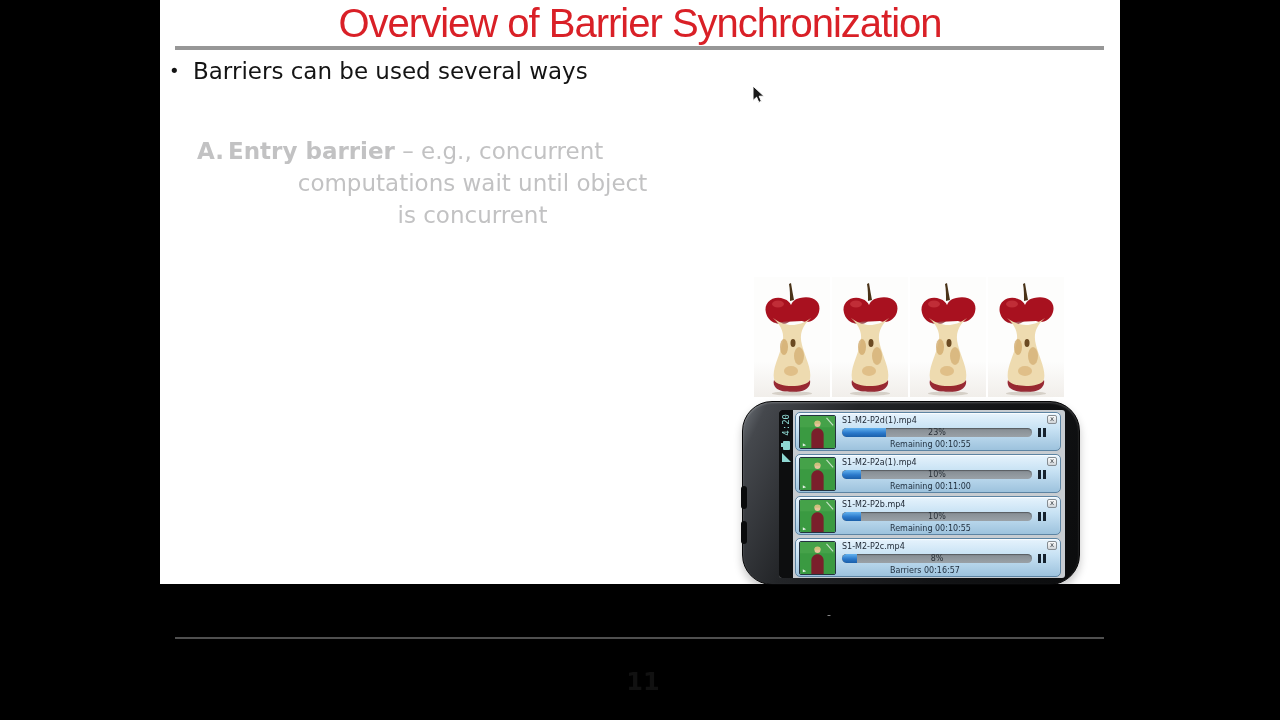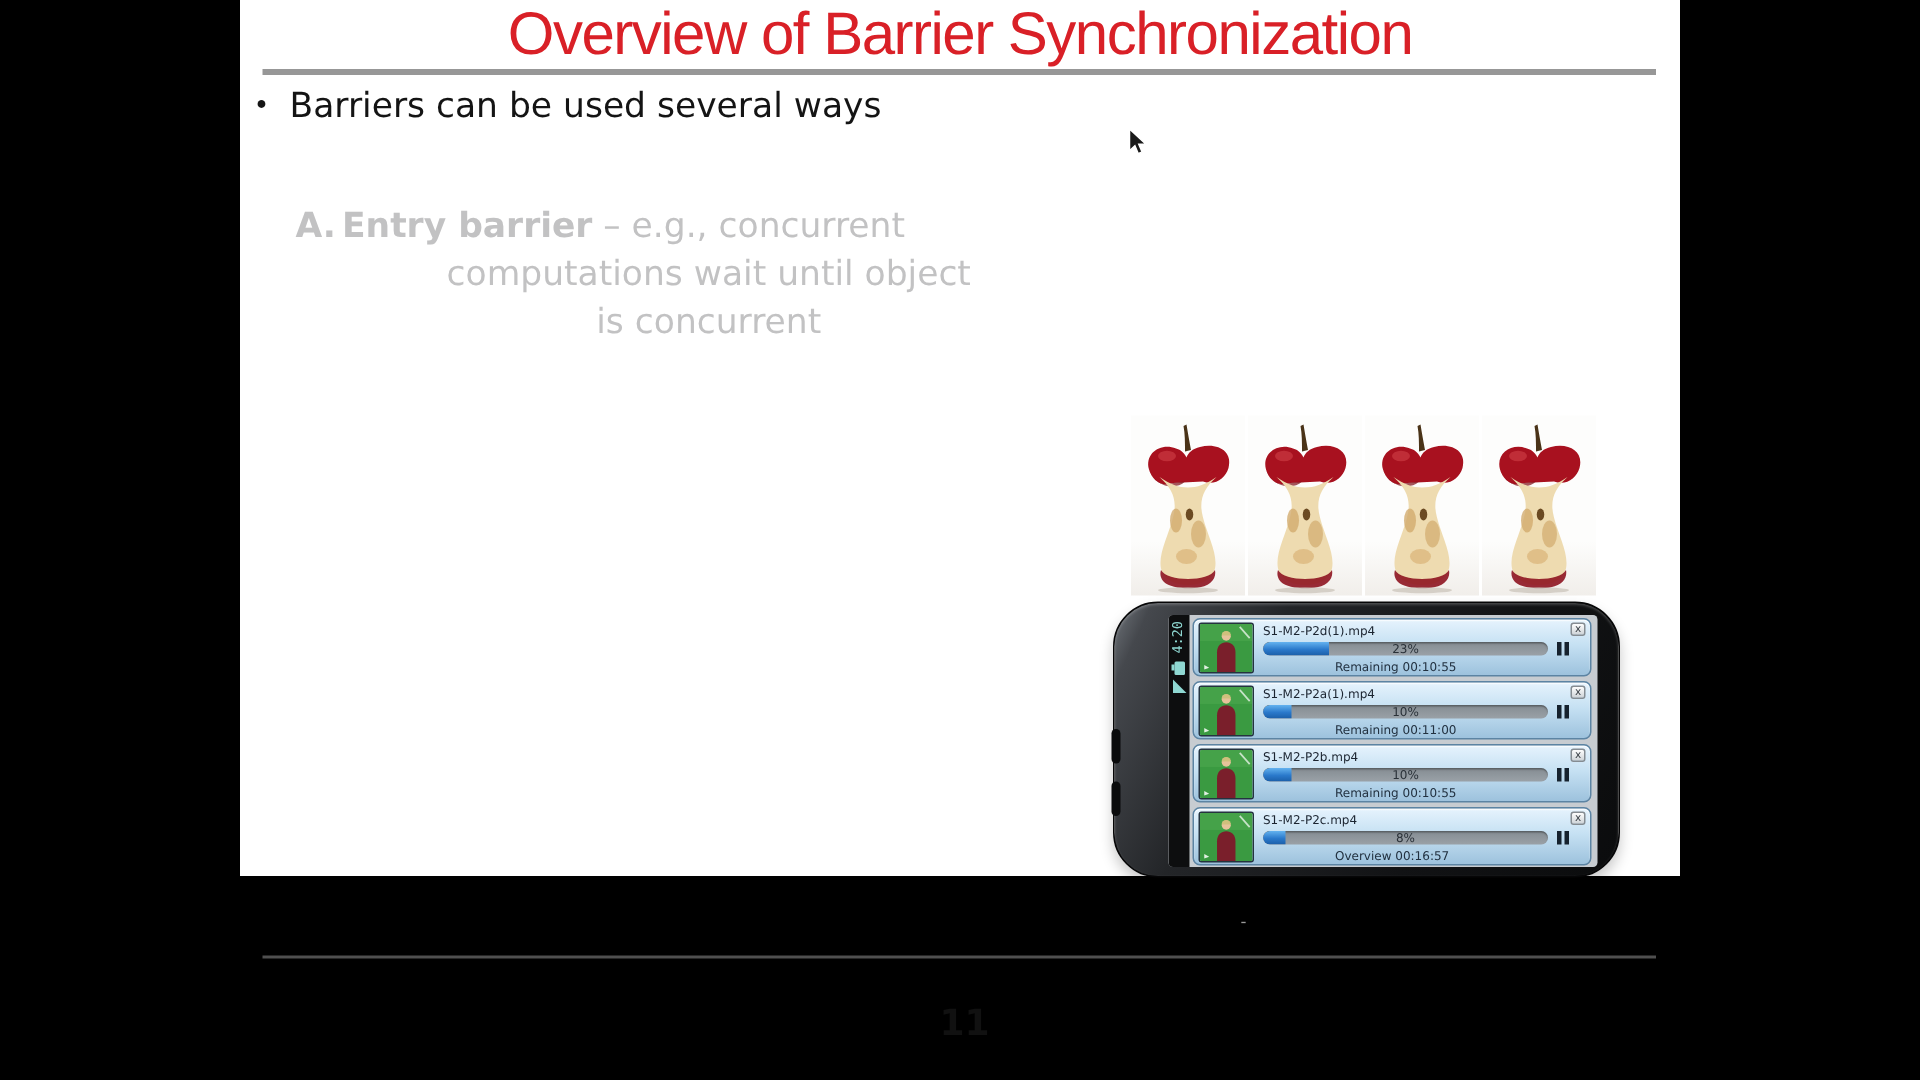--- a/index.html
+++ b/index.html
@@ -262,21 +262,21 @@
     </svg>
     <div class="fname">S1-M2-P2c.mp4</div>
     <div class="track">
       <div class="fill" style="width: 8%;"></div>
     </div>
     <div class="pct">8%</div>
     <div class="pause">
                 <i></i>
                 <i></i>
               </div>
-    <div class="remain">Overview 00:16:57</div>
+    <div class="remain">Barriers 00:16:57</div>
     <div class="close">x</div>
   </div>
           </div>
       </div>
     </div>
 
     <div class="stray-mark">-</div>
     <div class="bottom-rule"></div>
     <div class="page-number">11</div>
 

